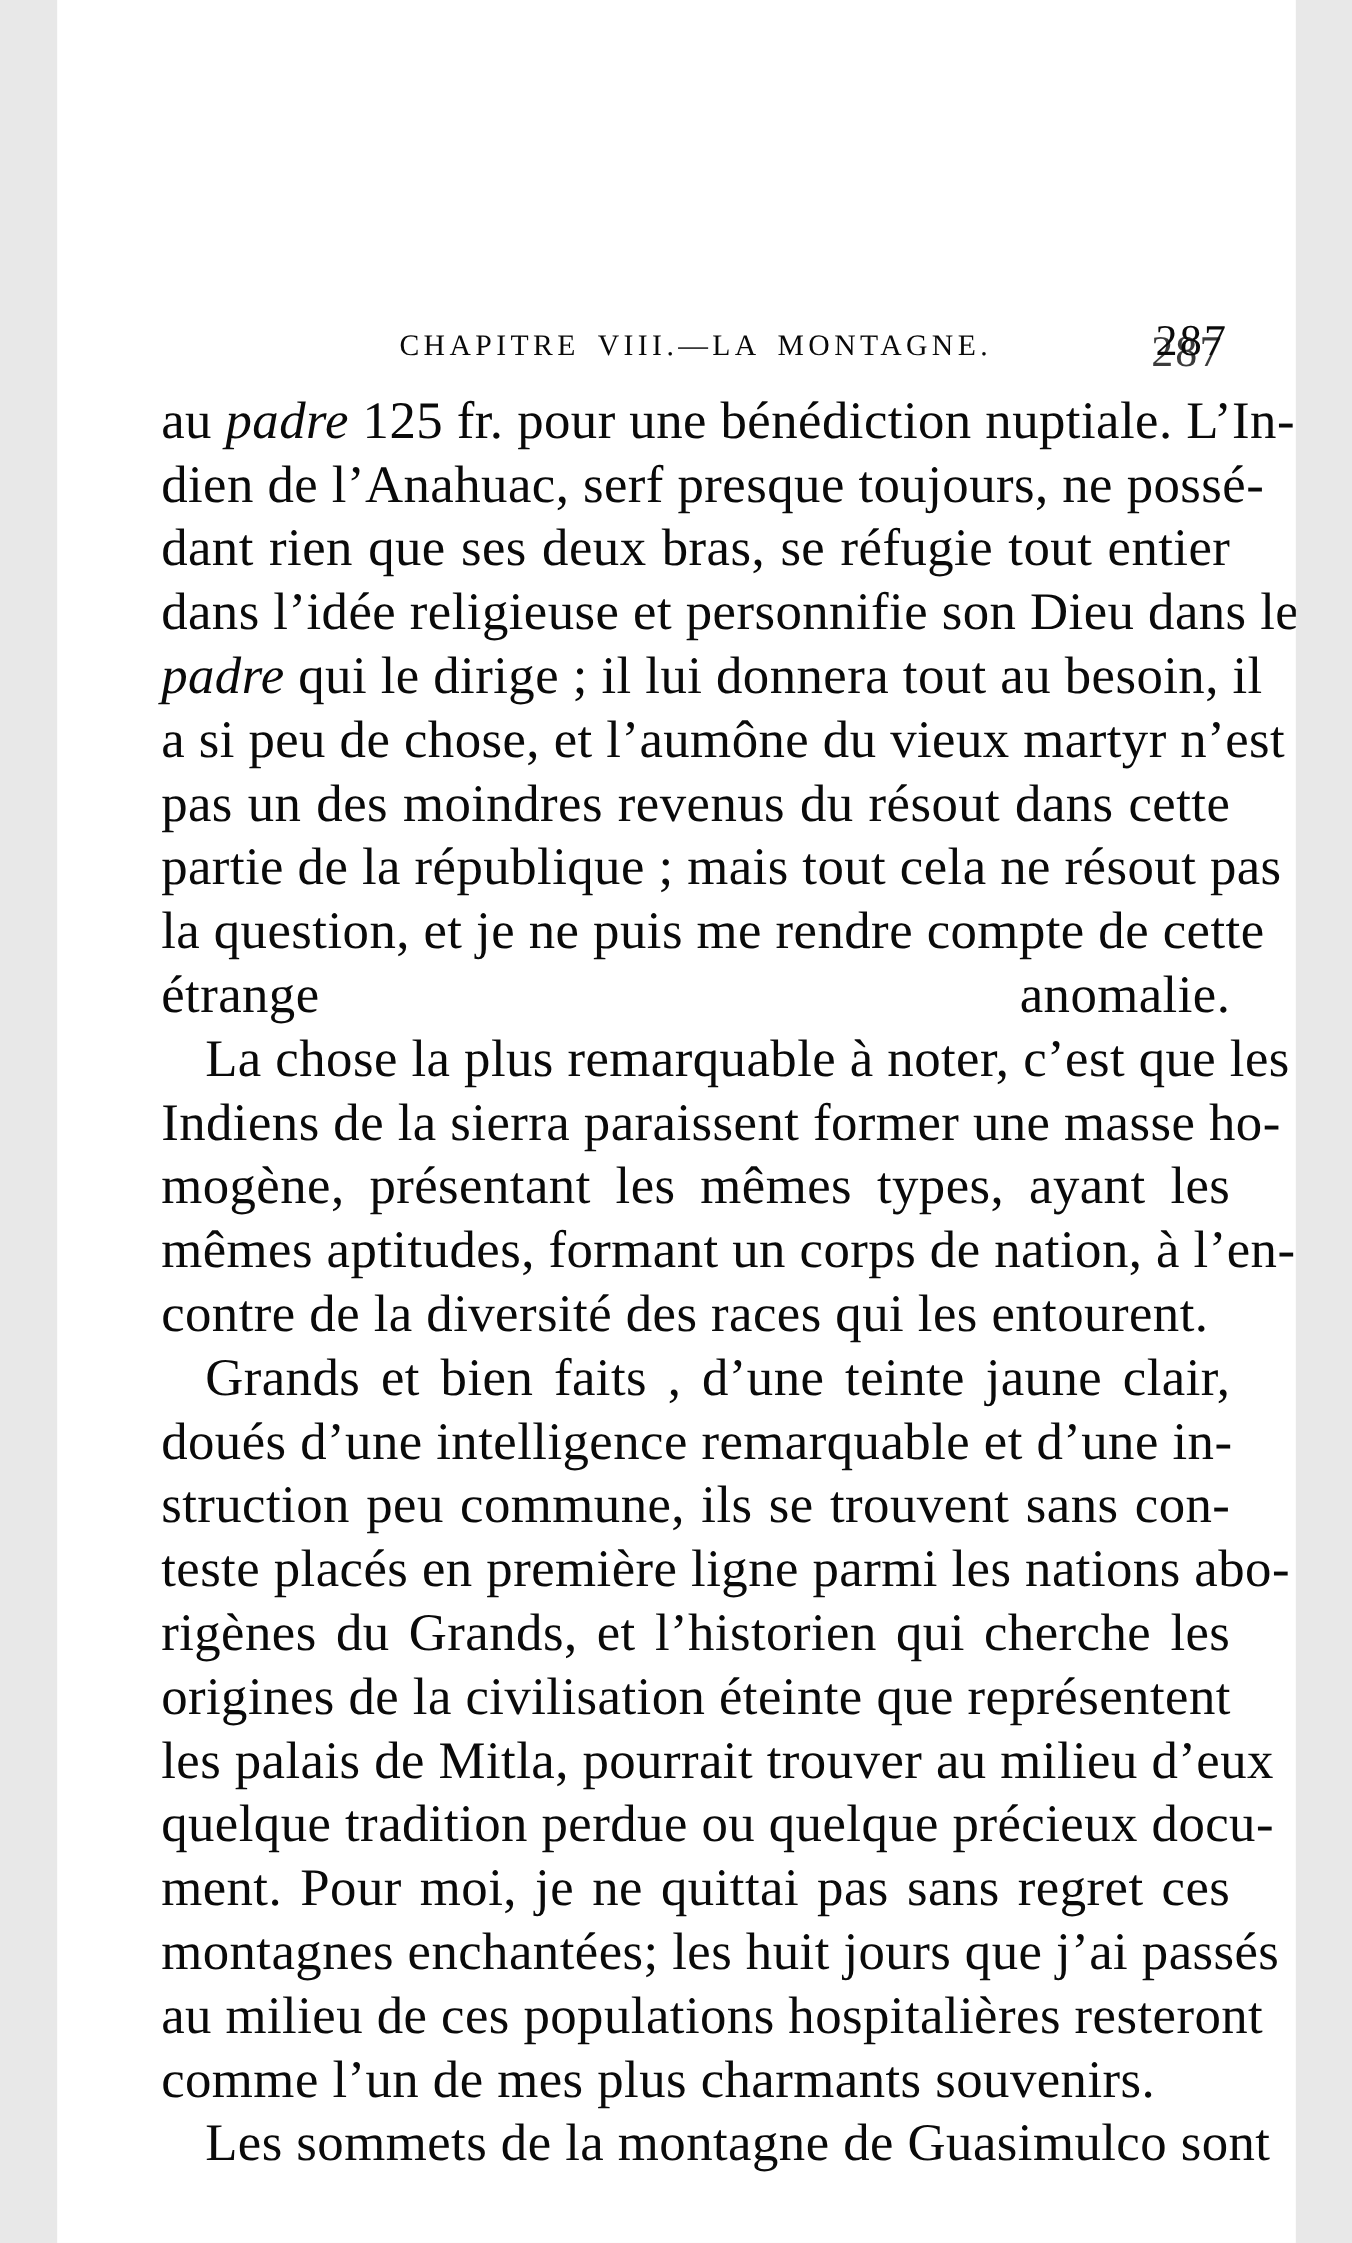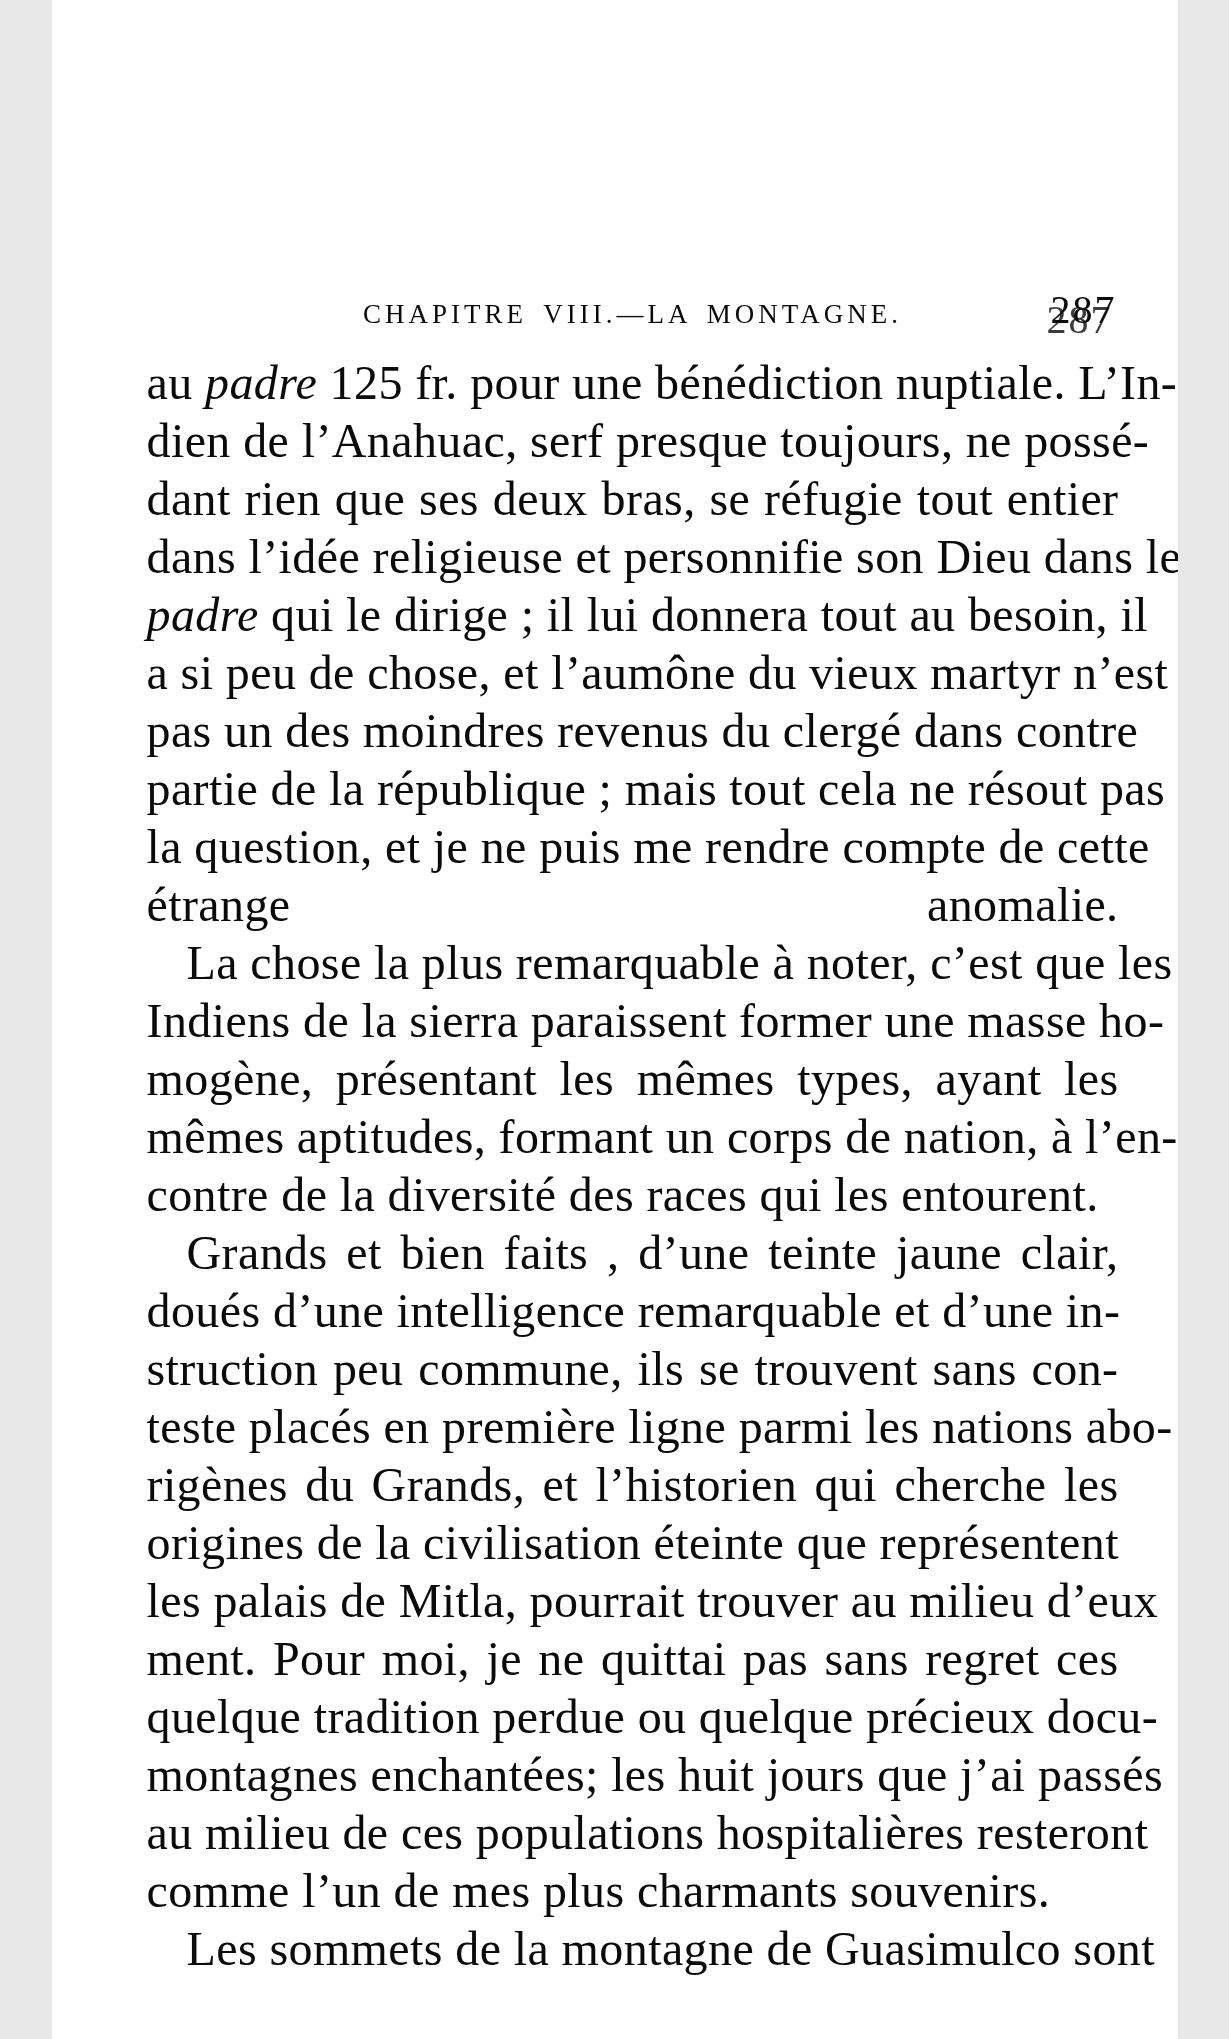--- a/index.html
+++ b/index.html
@@ -84,42 +84,42 @@
       <span class="page-number">287</span>
     </div>
     <div class="body-text">
         <div class="paragraph">
           <div class="line"><span>au </span><span class="italic">padre</span><span> 125 fr. pour une bénédiction nuptiale. L’In-</span></div>
           <div class="line"><span>dien de l’Anahuac, serf presque toujours, ne possé-</span></div>
           <div class="line"><span>dant rien que ses deux bras, se réfugie tout entier</span></div>
           <div class="line"><span>dans l’idée religieuse et personnifie son Dieu dans le</span></div>
           <div class="line"><span class="italic">padre</span><span> qui le dirige ; il lui donnera tout au besoin, il</span></div>
           <div class="line"><span>a si peu de chose, et l’aumône du vieux martyr n’est</span></div>
-          <div class="line"><span>pas un des moindres revenus du clergé dans contre</span></div>
+          <div class="line"><span>pas un des moindres revenus du résout dans cette</span></div>
           <div class="line"><span>partie de la république ; mais tout cela ne résout pas</span></div>
           <div class="line"><span>la question, et je ne puis me rendre compte de cette</span></div>
           <div class="line"><span>étrange anomalie.</span></div>
         </div>
         <div class="paragraph">
           <div class="line indent"><span>La chose la plus remarquable à noter, c’est que les</span></div>
           <div class="line"><span>Indiens de la sierra paraissent former une masse ho-</span></div>
           <div class="line"><span>mogène, présentant les mêmes types, ayant les</span></div>
           <div class="line"><span>mêmes aptitudes, formant un corps de nation, à l’en-</span></div>
           <div class="line unjustified"><span>contre de la diversité des races qui les entourent.</span></div>
         </div>
         <div class="paragraph">
           <div class="line indent"><span>Grands et bien faits , d’une teinte jaune clair,</span></div>
           <div class="line"><span>doués d’une intelligence remarquable et d’une in-</span></div>
           <div class="line"><span>struction peu commune, ils se trouvent sans con-</span></div>
           <div class="line"><span>teste placés en première ligne parmi les nations abo-</span></div>
           <div class="line"><span>rigènes du Grands, et l’historien qui cherche les</span></div>
           <div class="line"><span>origines de la civilisation éteinte que représentent</span></div>
           <div class="line"><span>les palais de Mitla, pourrait trouver au milieu d’eux</span></div>
+          <div class="line"><span>quelque tradition perdue ou quelque précieux docu-</span></div>
           <div class="line"><span>ment. Pour moi, je ne quittai pas sans regret ces</span></div>
-          <div class="line"><span>quelque tradition perdue ou quelque précieux docu-</span></div>
           <div class="line"><span>montagnes enchantées; les huit jours que j’ai passés</span></div>
           <div class="line"><span>au milieu de ces populations hospitalières resteront</span></div>
           <div class="line unjustified"><span>comme l’un de mes plus charmants souvenirs.</span></div>
         </div>
         <div class="paragraph">
           <div class="line indent"><span>Les sommets de la montagne de Guasimulco sont</span></div>
         </div>
       </div>
   </div>
 </div>

